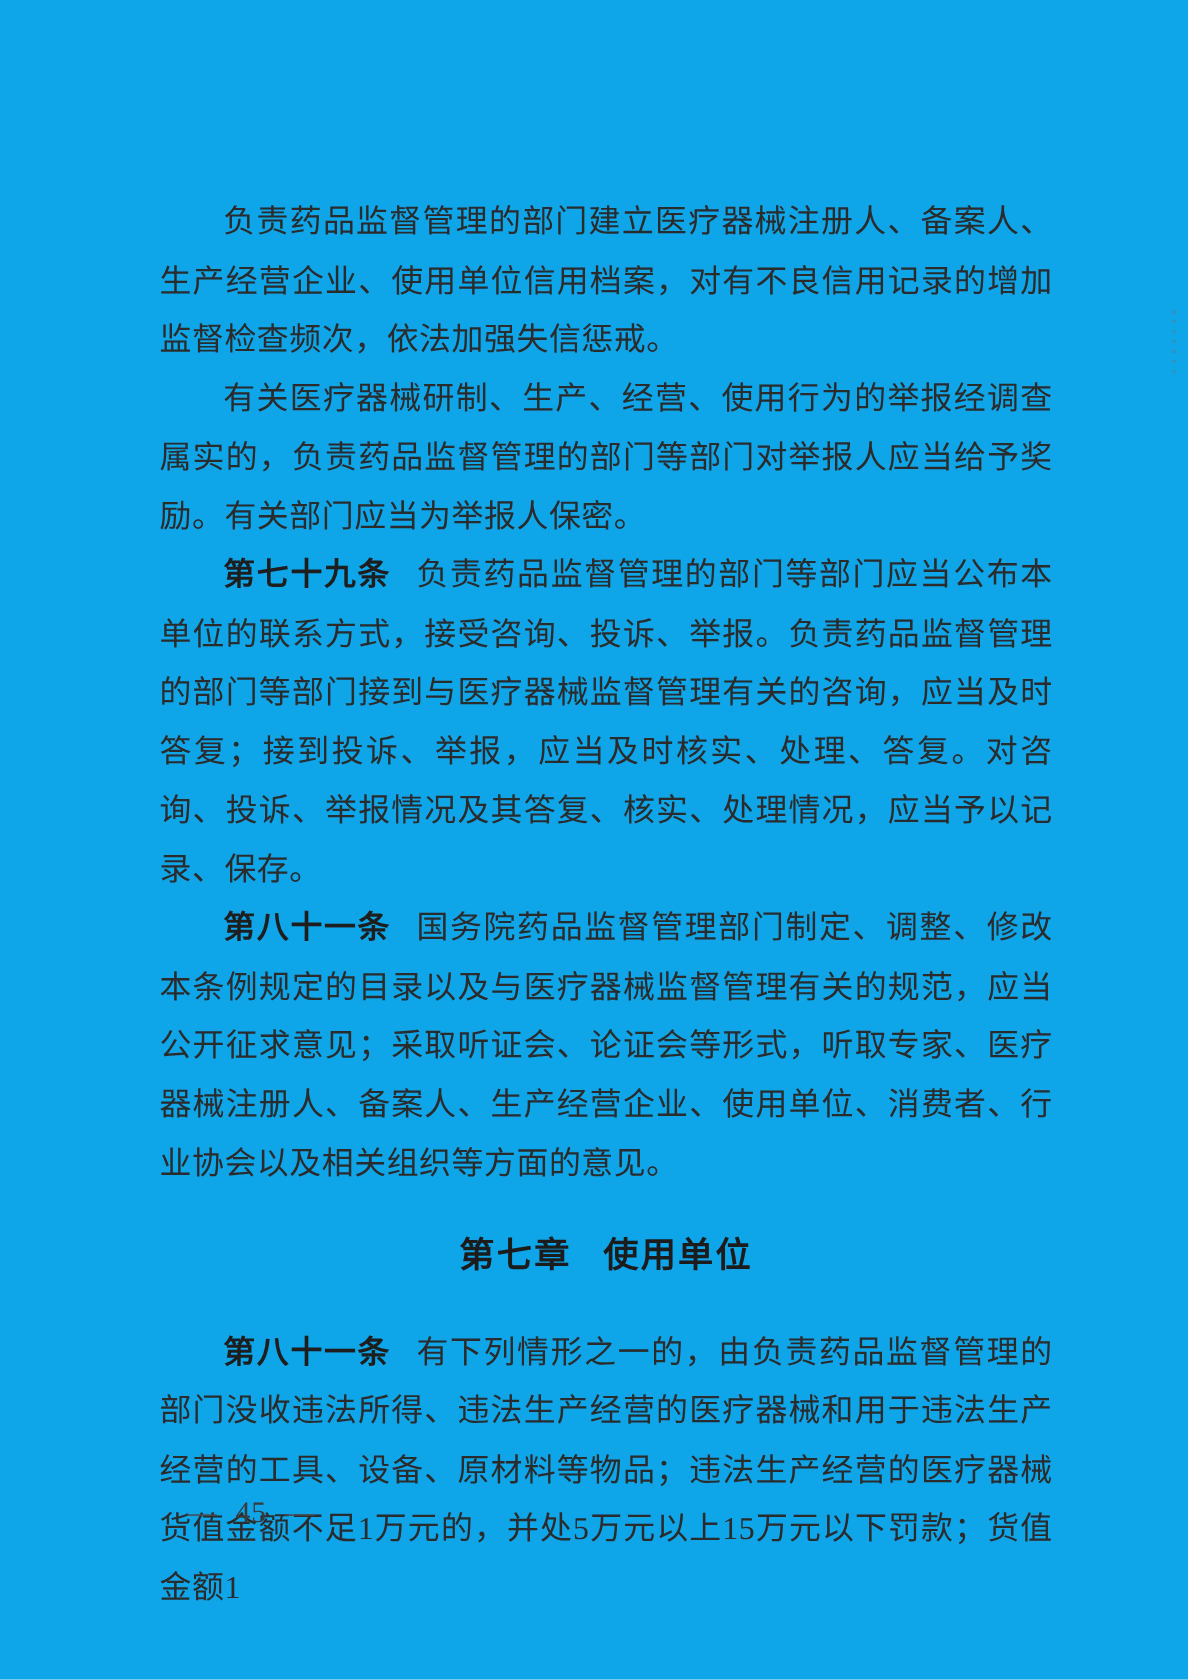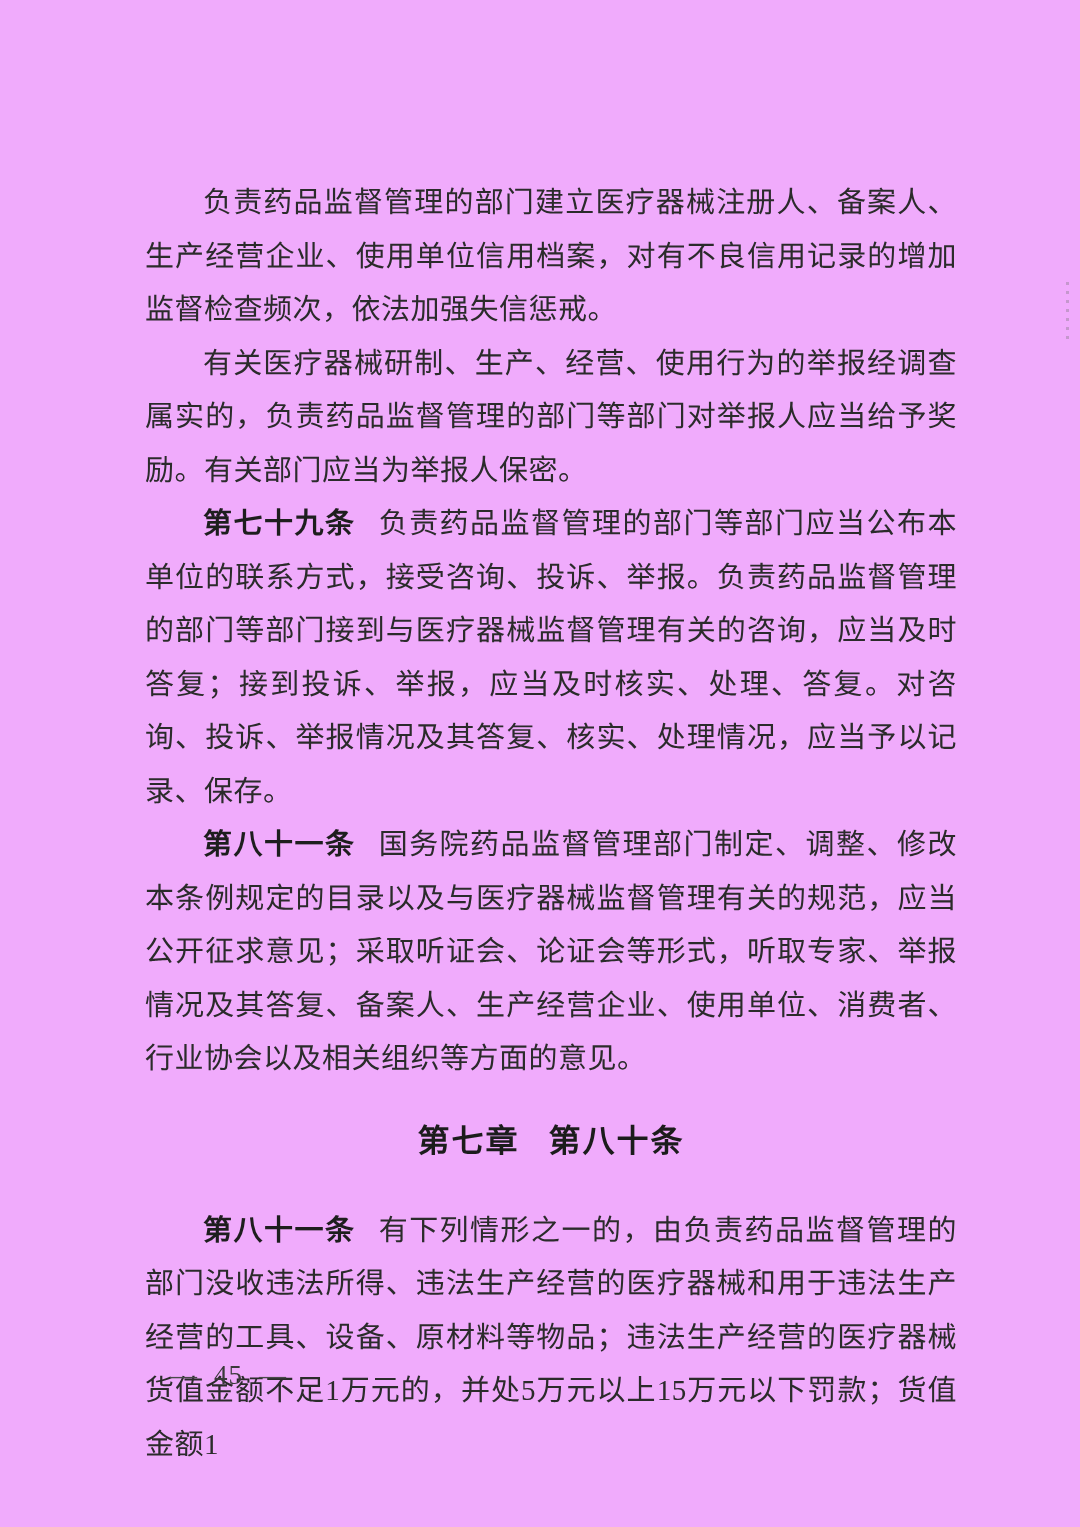--- a/index.html
+++ b/index.html
@@ -8,21 +8,21 @@
     width: 1080px;
     height: 1527px;
     overflow: hidden;
     background: #fbfaf8;
   }
 
   .page {
     position: relative;
     width: 1080px;
     height: 1527px;
-    background: #f0abfc;
+    background: #0ea5e9;
     font-family: "Liberation Serif", "DejaVu Serif", serif;
     color: #2b2b2b;
   }
 
   .content {
     position: absolute;
     left: 145px;
     top: 176px;
     width: 812px;
   }
@@ -95,23 +95,23 @@
 <div class="page">
 
   <main class="content">
 
     <p class="para"><span class="lead"></span><span class="ptext">负责药品监督管理的部门建立医疗器械注册人、备案人、生产经营企业、使用单位信用档案，对有不良信用记录的增加监督检查频次，依法加强失信惩戒。</span></p>
 
     <p class="para"><span class="lead"></span><span class="ptext">有关医疗器械研制、生产、经营、使用行为的举报经调查属实的，负责药品监督管理的部门等部门对举报人应当给予奖励。有关部门应当为举报人保密。</span></p>
 
     <p class="para"><span class="lead">第七十九条</span><span class="ptext">负责药品监督管理的部门等部门应当公布本单位的联系方式，接受咨询、投诉、举报。负责药品监督管理的部门等部门接到与医疗器械监督管理有关的咨询，应当及时答复；接到投诉、举报，应当及时核实、处理、答复。对咨询、投诉、举报情况及其答复、核实、处理情况，应当予以记录、保存。</span></p>
 
-    <p class="para"><span class="lead">第八十一条</span><span class="ptext">国务院药品监督管理部门制定、调整、修改本条例规定的目录以及与医疗器械监督管理有关的规范，应当公开征求意见；采取听证会、论证会等形式，听取专家、举报情况及其答复、备案人、生产经营企业、使用单位、消费者、行业协会以及相关组织等方面的意见。</span></p>
+    <p class="para"><span class="lead">第八十一条</span><span class="ptext">国务院药品监督管理部门制定、调整、修改本条例规定的目录以及与医疗器械监督管理有关的规范，应当公开征求意见；采取听证会、论证会等形式，听取专家、医疗器械注册人、备案人、生产经营企业、使用单位、消费者、行业协会以及相关组织等方面的意见。</span></p>
 
-    <h2 class="chapter"><span>第七章</span><span class="chapter-gap"></span><span>第八十条</span></h2>
+    <h2 class="chapter"><span>第七章</span><span class="chapter-gap"></span><span>使用单位</span></h2>
 
     <p class="para"><span class="lead">第八十一条</span><span class="ptext">有下列情形之一的，由负责药品监督管理的部门没收违法所得、违法生产经营的医疗器械和用于违法生产经营的工具、设备、原材料等物品；违法生产经营的医疗器械货值金额不足1万元的，并处5万元以上15万元以下罚款；货值金额1</span></p>
 
   </main>
 
   <div class="scan-artifact"></div>
 
   <footer class="footer"><span class="dash">—</span><span class="pnum">45</span><span class="dash">—</span></footer>
 
 </div>

